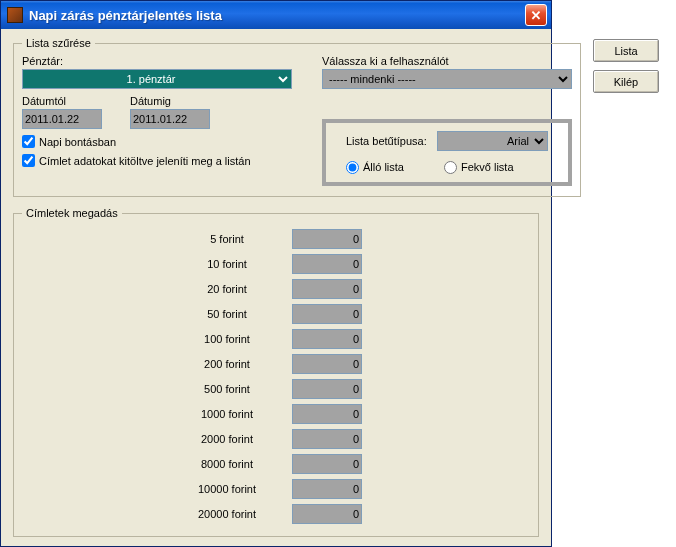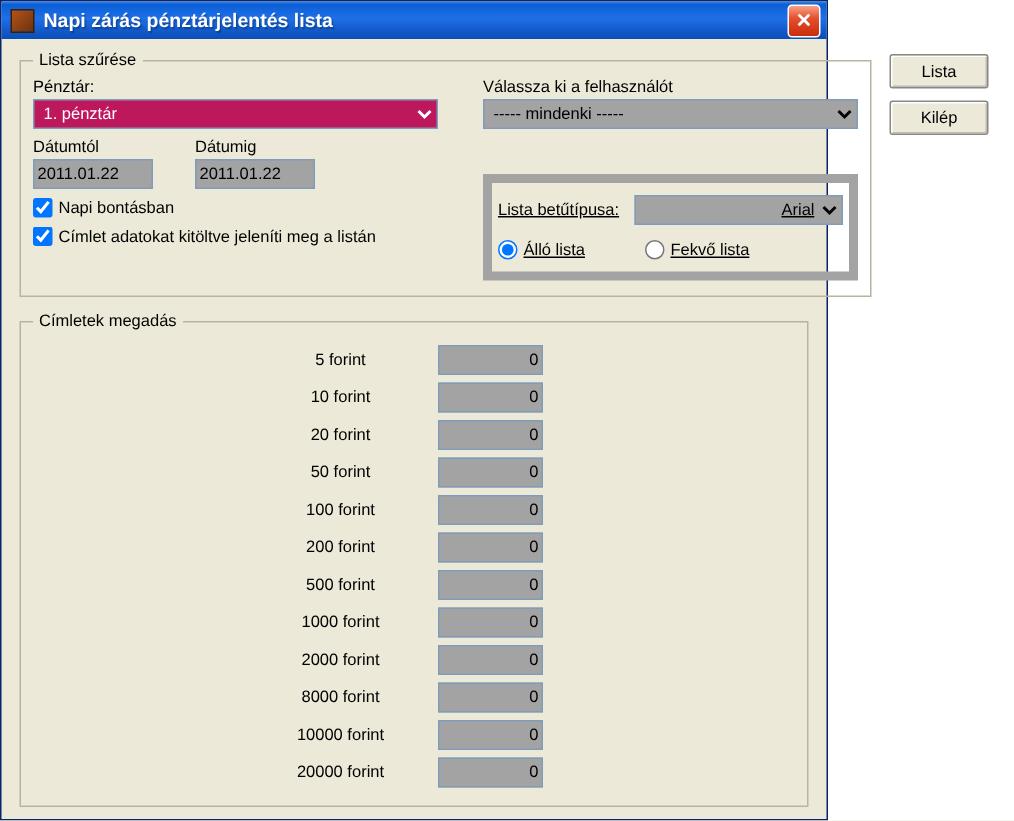--- a/index.html
+++ b/index.html
@@ -92,55 +92,55 @@
   .lbl { font-size: 11px; margin-bottom: 2px; display: block; }
   select, input[type=text] {
     font-size: 11px;
     font-family: Tahoma, Arial, sans-serif;
     border: 1px solid #7f9db9;
     background: #a3a3a3;
     height: 20px;
     padding: 1px 2px;
   }
   select.highlight {
-    background: #be185d;
+    background: #0f766e;
     color: #fff;
+    text-align: center;
   }
   .date-row {
     display: flex;
     gap: 28px;
     margin-top: 6px;
   }
   .date-col { display: flex; flex-direction: column; }
   .date-col input { width: 80px; }
   .chk-row {
     margin-top: 6px;
     display: flex;
     align-items: center;
     gap: 4px;
   }
   .chk-row input[type=checkbox] { margin: 0; width: 13px; height: 13px; }
   .font-panel {
-    border: 6px solid #a3a3a3;
-    padding: 8px 4px;
+    border: 4px solid #a3a3a3;
+    padding: 8px 20px;
     margin-top: 4px;
-    text-decoration: underline;
   }
   .font-row1 {
     display: flex;
     align-items: center;
     gap: 10px;
   }
   .font-row1 select { flex: 1; text-align: right; }
   .radio-row {
     margin-top: 10px;
     display: flex;
     gap: 40px;
   }
-  .radio-opt { display: flex; align-items: center; gap: 4px; }
+  .radio-opt { display: flex; gap: 4px; }
   .radio-opt input { margin: 0; }
   .denom-fieldset {
     margin-top: 10px;
     height: 330px;
   }
   .denom-rows {
     display: flex;
     flex-direction: column;
     gap: 5px;
     margin-top: 4px;

